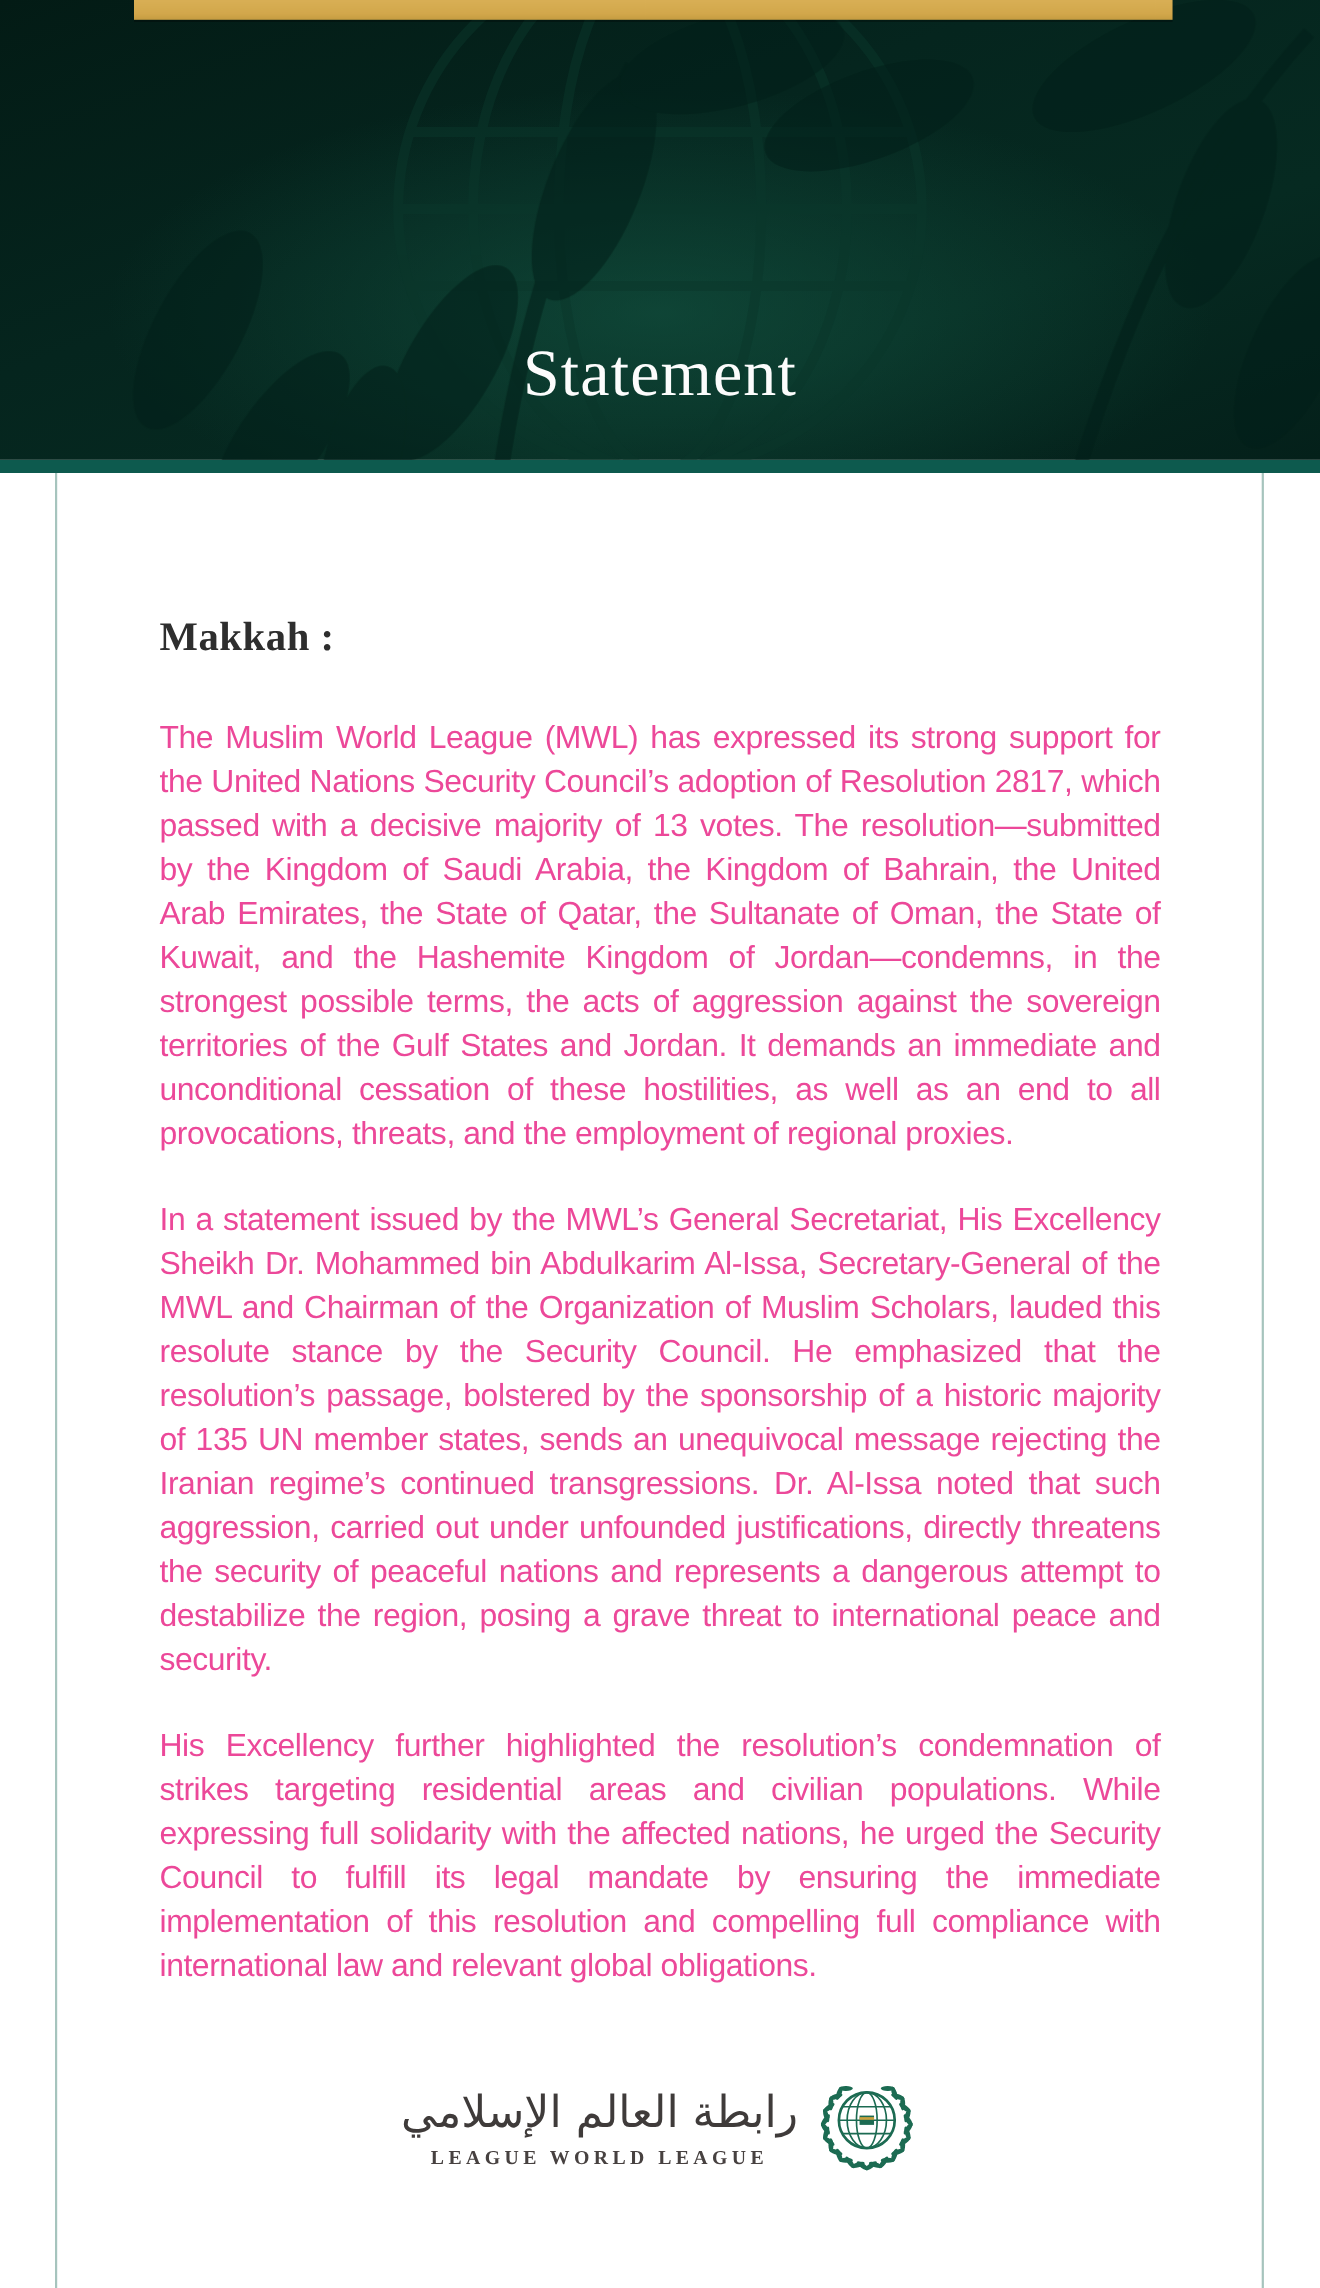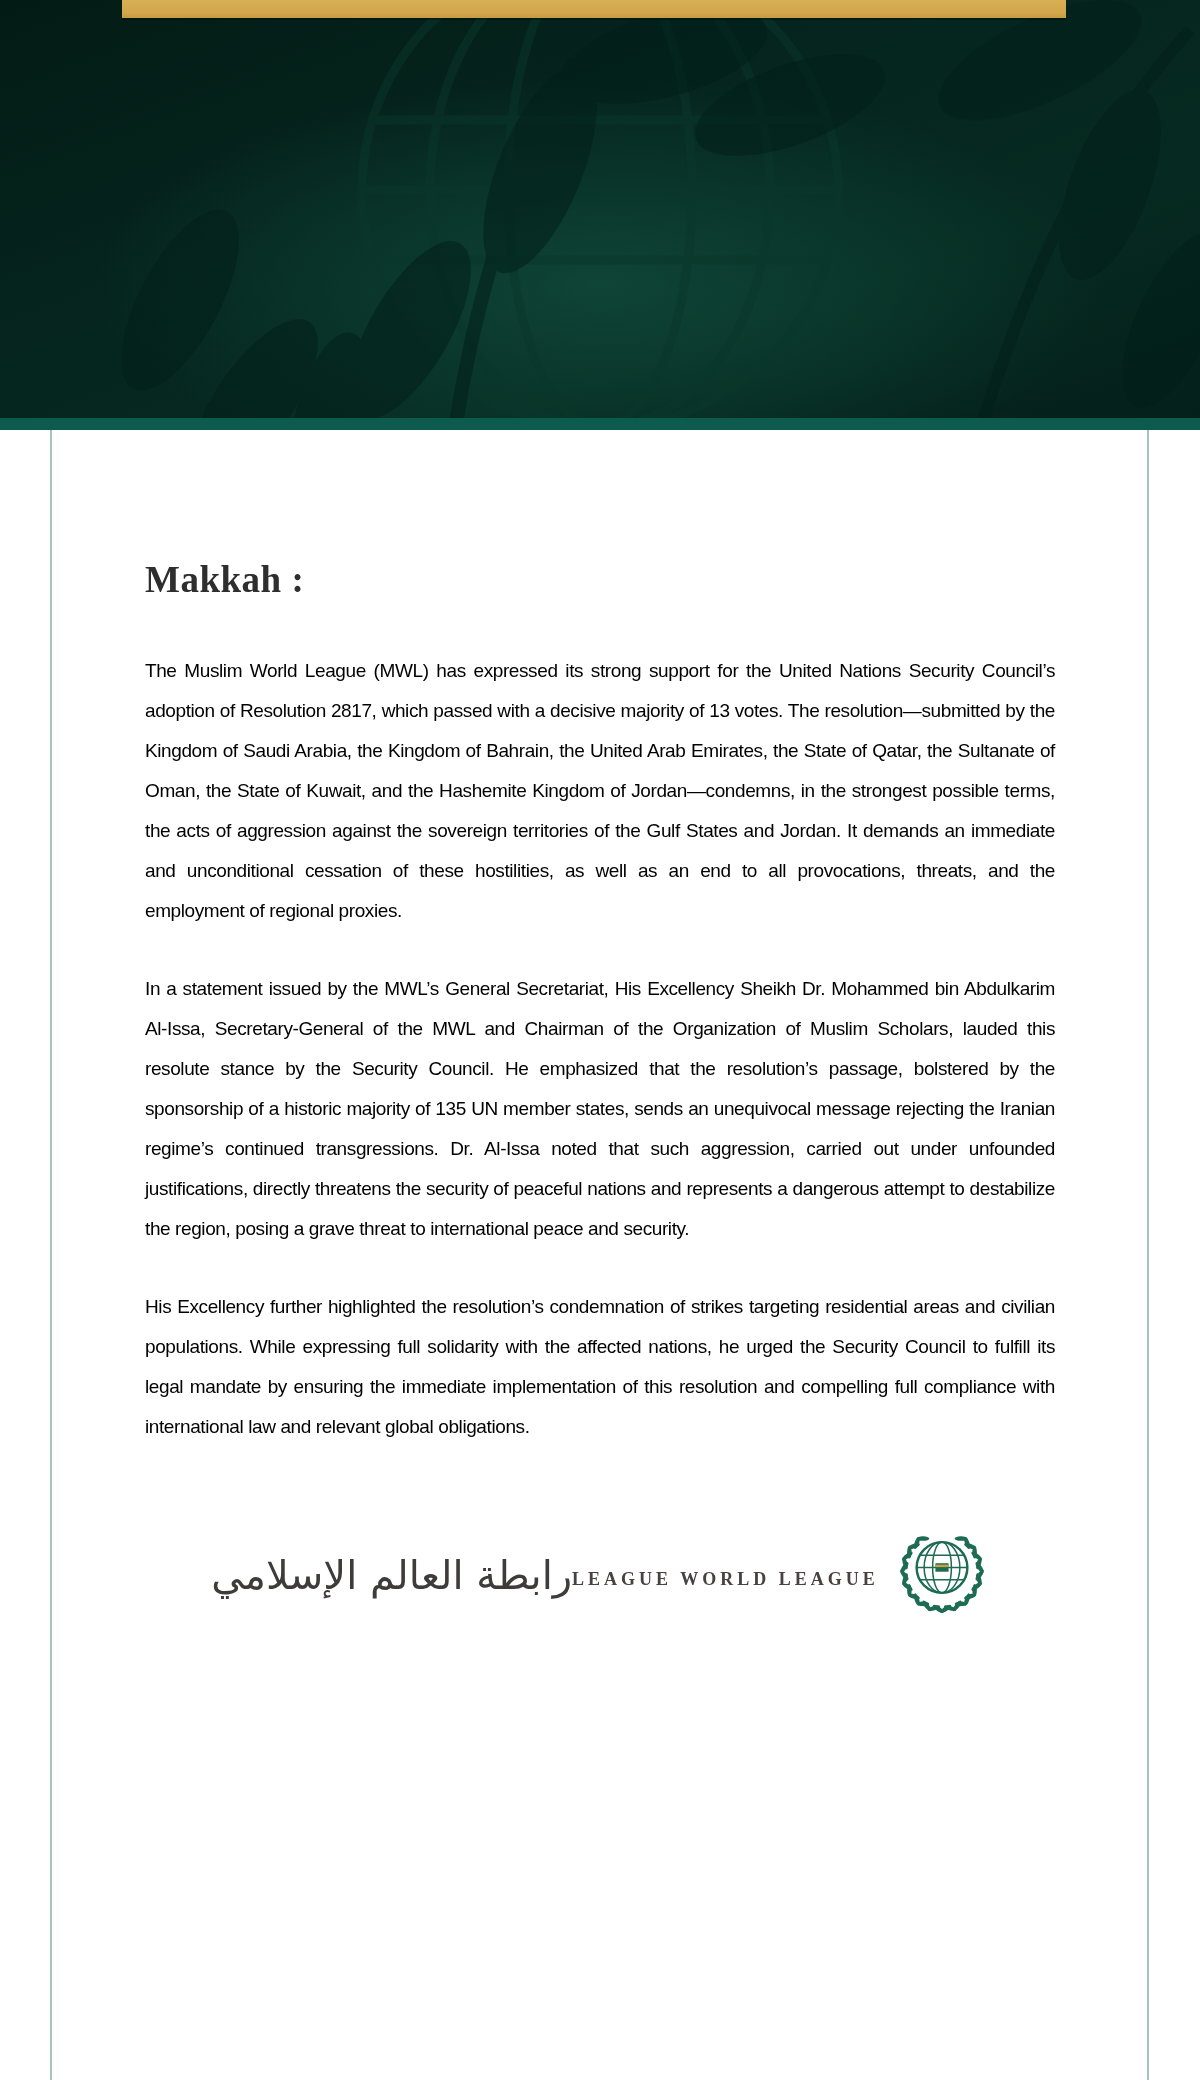--- a/index.html
+++ b/index.html
@@ -59,36 +59,36 @@
   .location-heading{
     font-family:"Liberation Serif",serif;
     font-weight:700;
     font-size:37px;
     color:#2e2e2e;
     letter-spacing:.5px;
     margin:0 0 50px 0;
   }
   .content p{
     margin:0 0 38px 0;
-    font-size:19px;
+    font-size:29px;
     line-height:40px;
     letter-spacing:-.4px;
     text-align:justify;
-    color:#000000;
+    color:#ec4899;
   }
   
   .logo-block{
     margin-top:78px;
     display:flex;
     justify-content:center;
     align-items:center;
     gap:16px;
   }
   .logo-text-col{
-    display:flex;flex-direction:row;align-items:center;
+    display:flex;flex-direction:column;align-items:center;
   }
   .logo-arabic{
     font-family:"DejaVu Sans",sans-serif;
     font-size:40px;
     color:#3f3b3a;
     line-height:1.1;
   }
   .logo-english{
     margin-top:8px;
     font-family:"Liberation Serif",serif;
@@ -124,20 +124,21 @@
       <ellipse cx="665" cy="55" rx="105" ry="42" transform="rotate(-15 665 55)"></ellipse>
       <ellipse cx="790" cy="105" rx="100" ry="40" transform="rotate(-20 790 105)"></ellipse>
       <ellipse cx="1040" cy="60" rx="110" ry="42" transform="rotate(-25 1040 60)"></ellipse>
       <ellipse cx="1110" cy="185" rx="100" ry="40" transform="rotate(-70 1110 185)"></ellipse>
       <ellipse cx="1175" cy="320" rx="95" ry="38" transform="rotate(-65 1175 320)"></ellipse>
       <ellipse cx="330" cy="415" rx="85" ry="34" transform="rotate(-75 330 415)"></ellipse>
       <path d="M980,430 C1020,300 1080,150 1190,30" stroke="#03201a" stroke-width="12" fill="none"></path>
     </g>
   </svg>
   <div class="gold-bar"></div>
+  <div class="page-title">Statement</div>
 </div>
 
 <div class="teal-strip"></div>
 
 <div class="card">
   <div class="card-line left"></div>
   <div class="card-line right"></div>
 
   <div class="content">
     <h2 class="location-heading">Makkah :</h2>

